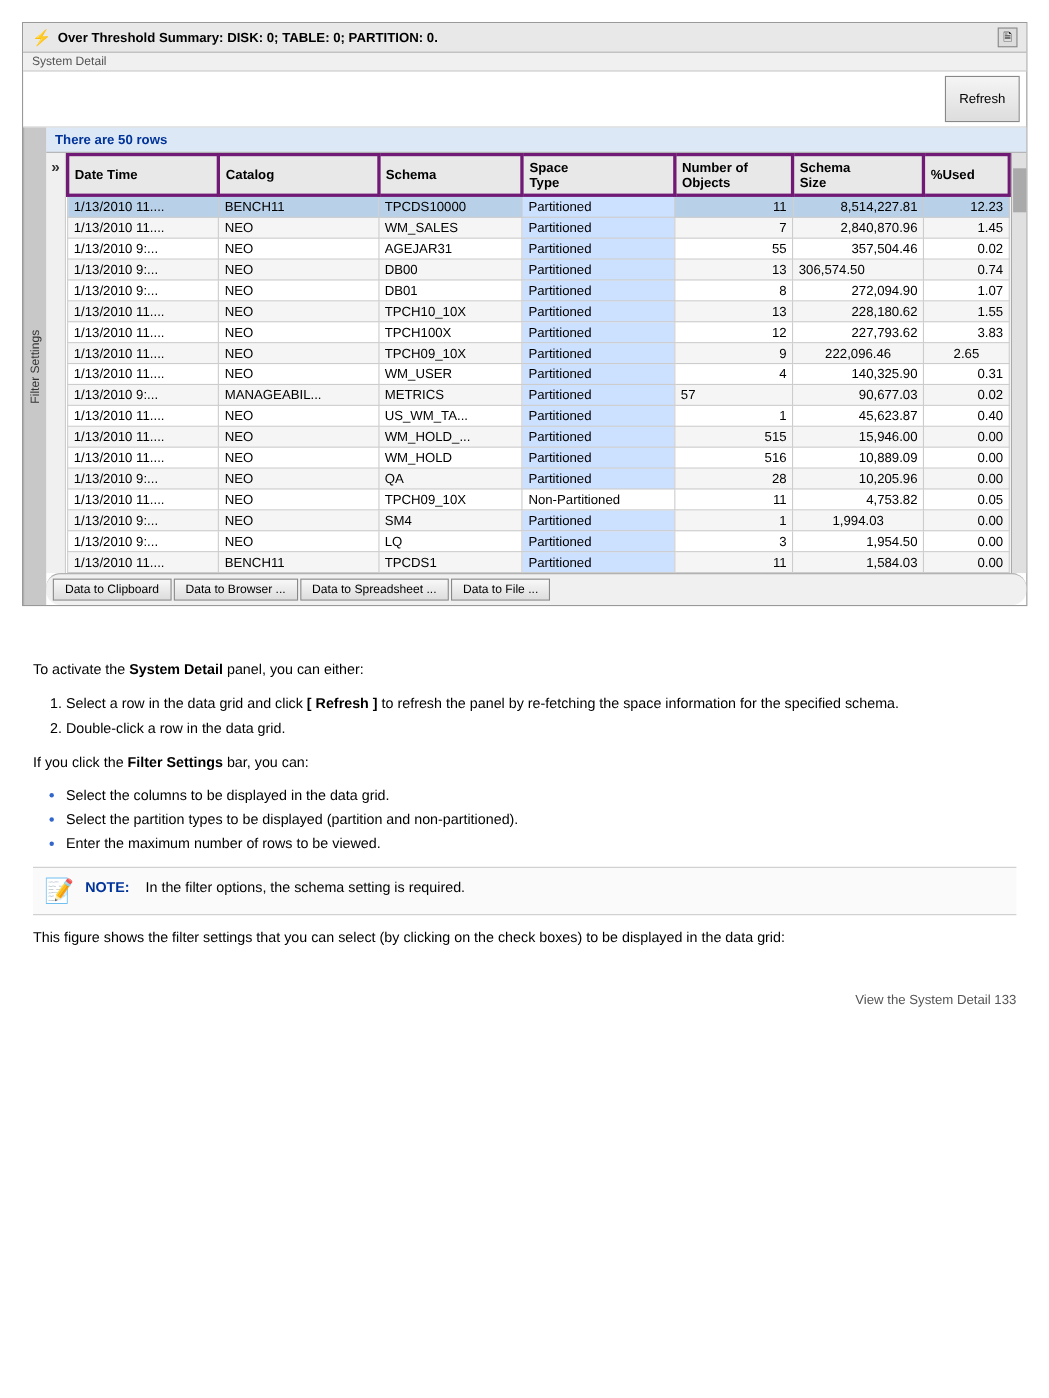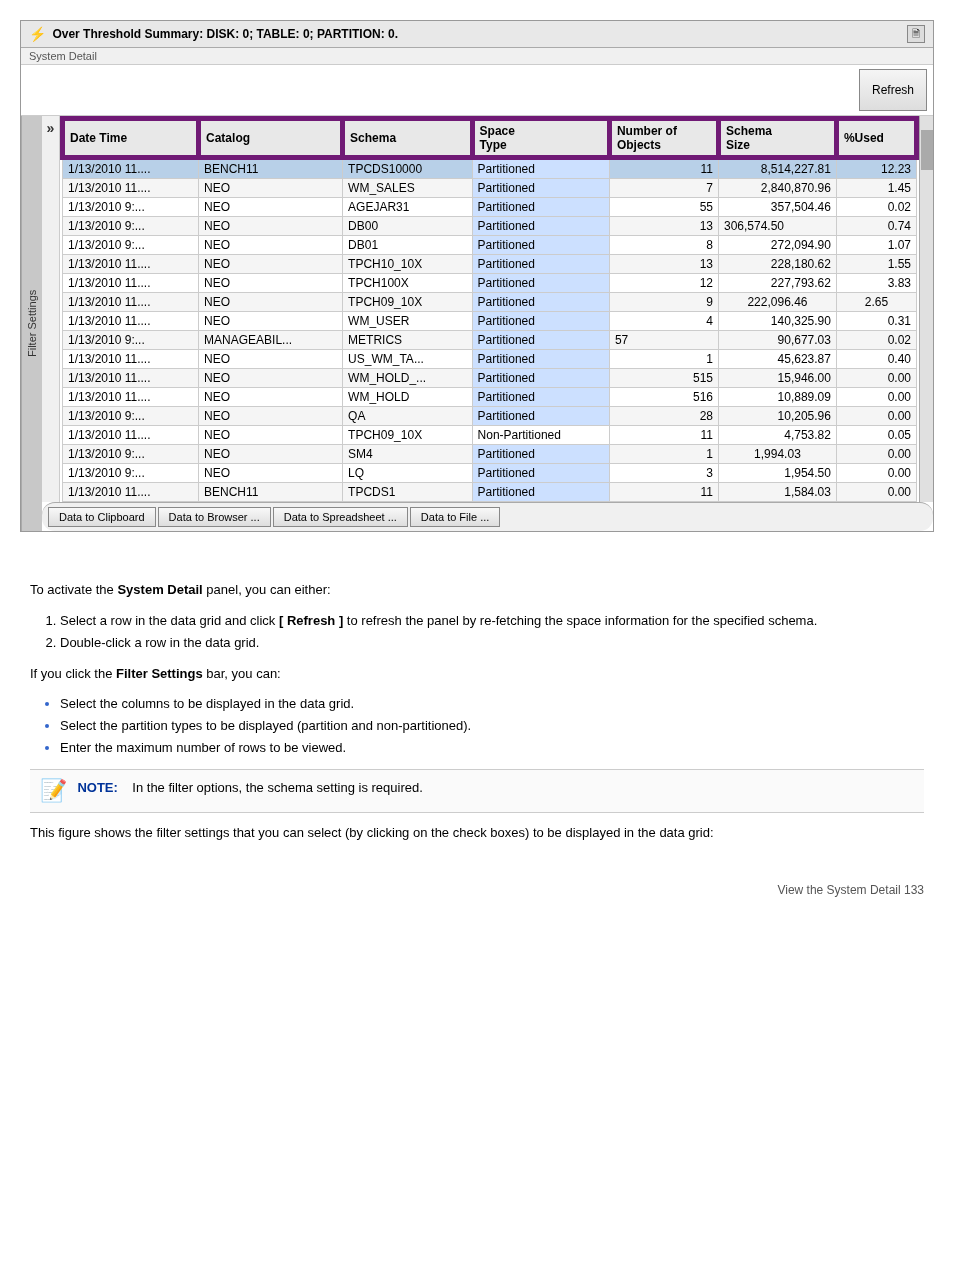--- a/index.html
+++ b/index.html
@@ -127,21 +127,21 @@
       flex: 1;
       overflow: auto;
     }
     table {
       border-collapse: collapse;
       width: 100%;
       font-size: 12px;
     }
     table thead tr th {
       background: #e8e8e8;
-      border: 5px solid #701a75;
+      border: 3px solid #701a75;
       padding: 3px 5px;
       text-align: left;
       font-weight: bold;
       white-space: nowrap;
     }
     table tbody tr td {
       border: 1px solid #ccc;
       padding: 2px 5px;
       white-space: nowrap;
     }
@@ -258,20 +258,21 @@
 
   <div class="toolbar">
     <button class="refresh-btn">Refresh</button>
   </div>
 
   <div class="filter-settings-bar">
     <div class="filter-label-vert">Filter Settings</div>
 
     <div class="main-content">
 
+      <div class="row-count-bar">There are 50 rows</div>
 
       <div class="data-grid-wrapper">
         <div class="arrow-col">
           <span>»</span>
         </div>
         <div class="grid-table-wrapper">
           <table>
             <thead>
               <tr>
                 <th>Date Time</th>

